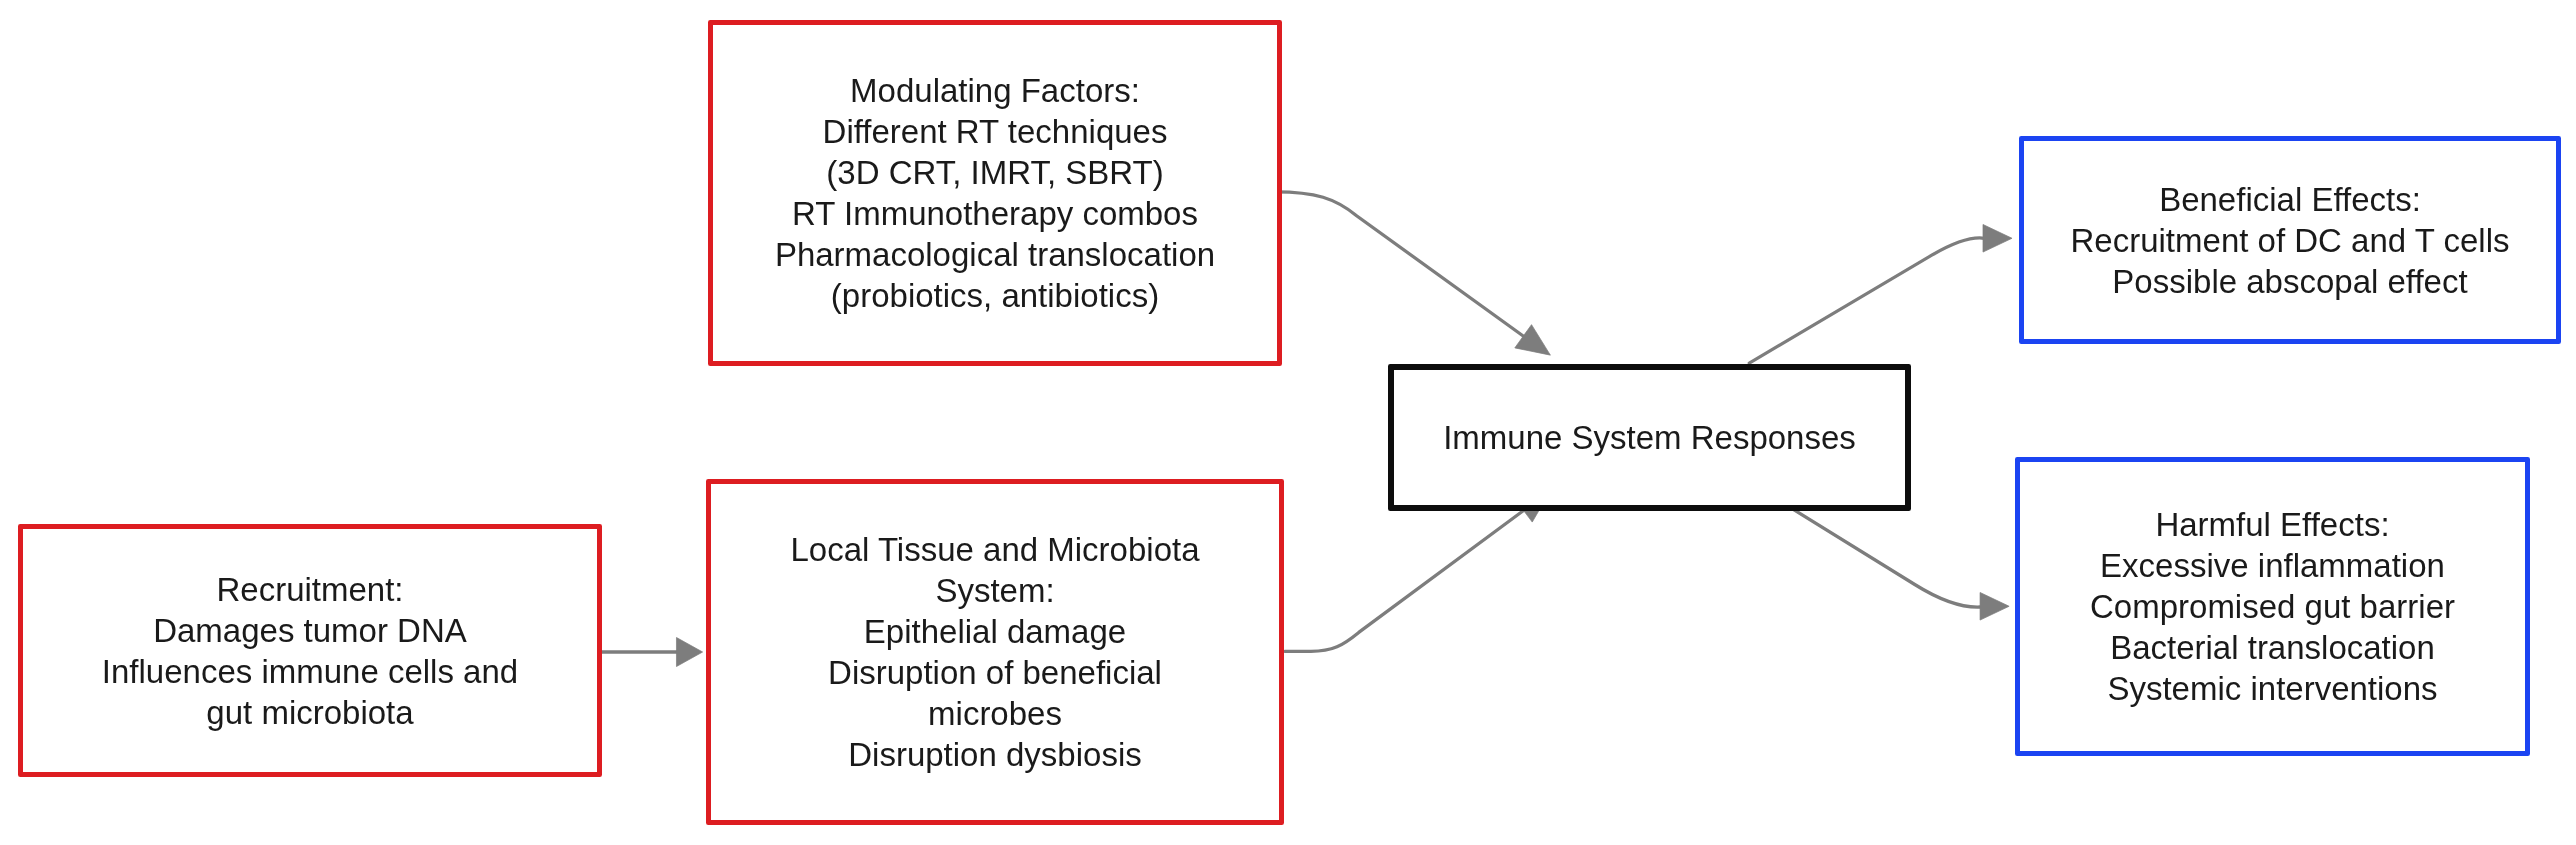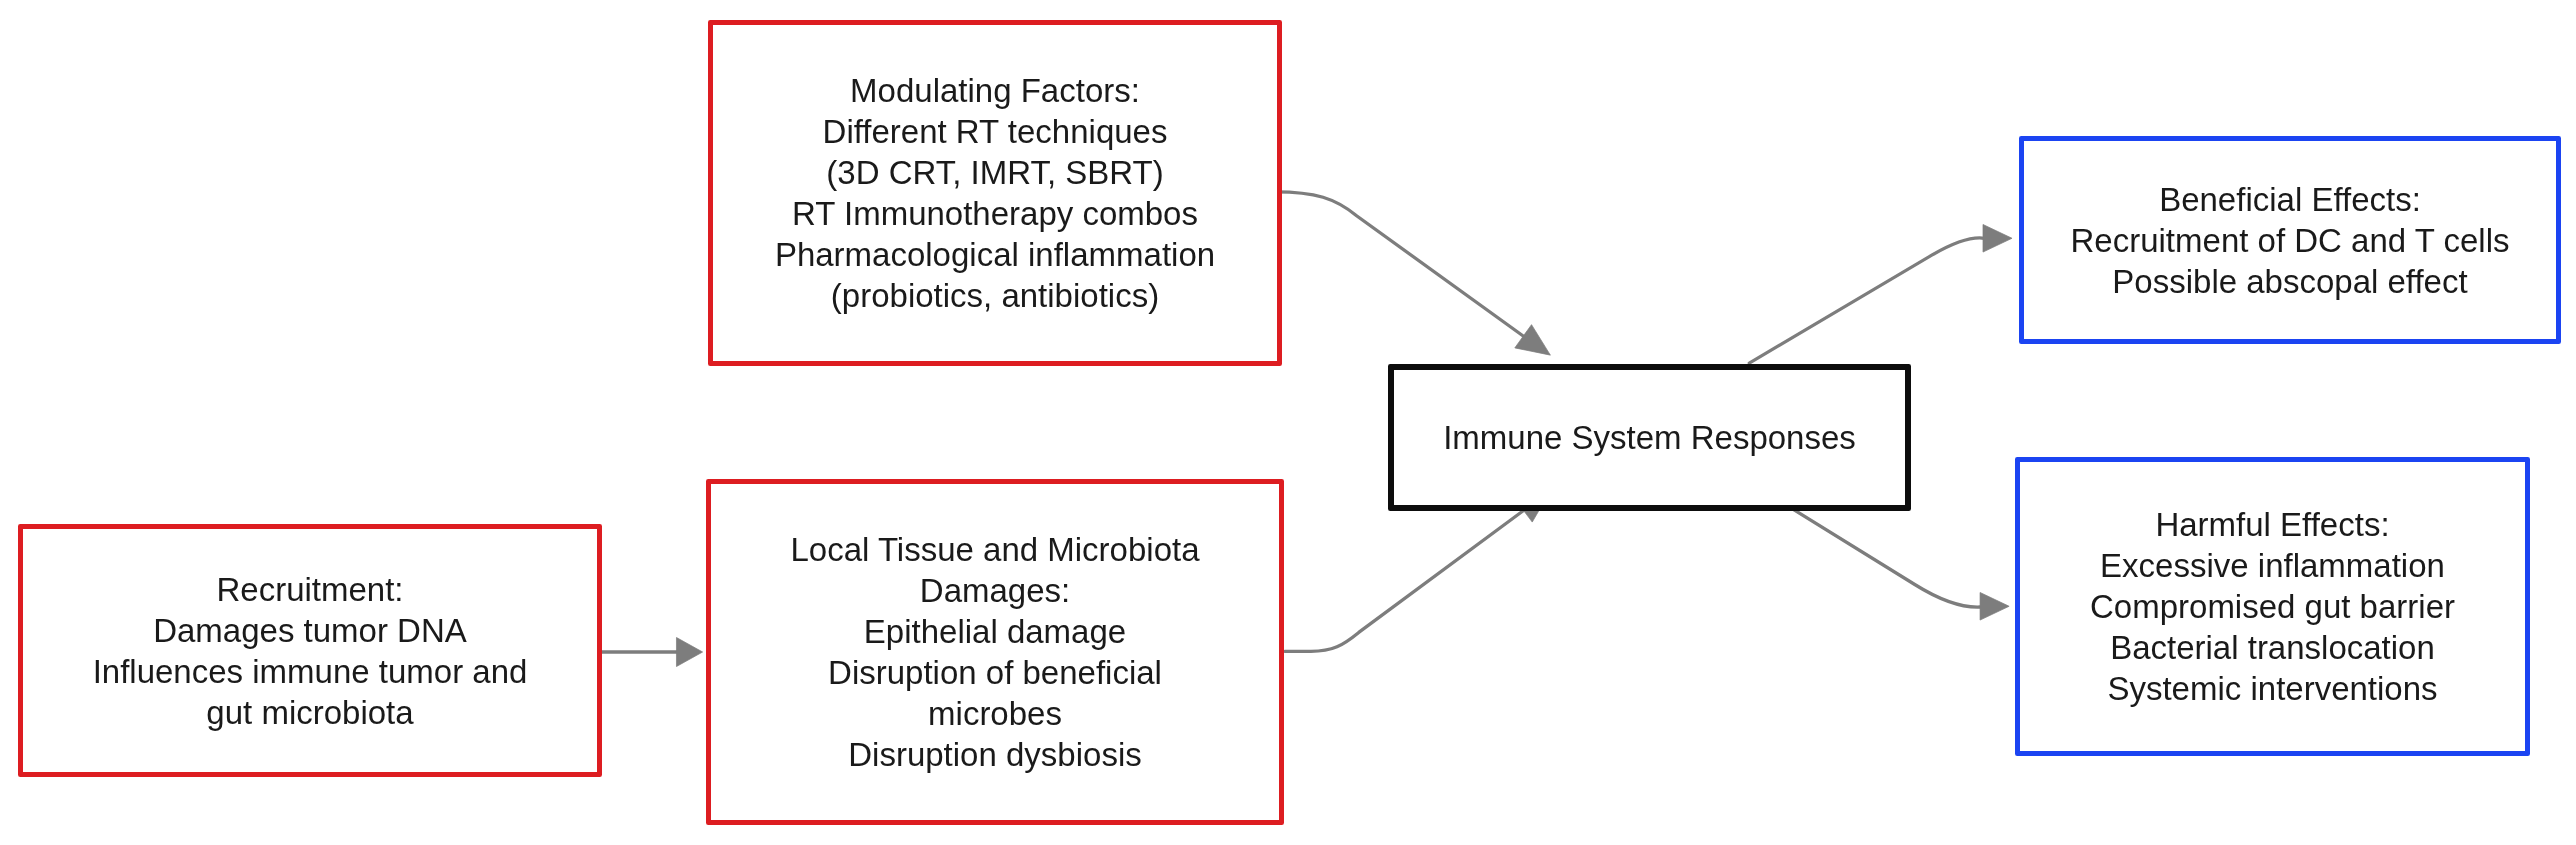--- a/index.html
+++ b/index.html
@@ -88,36 +88,36 @@
     </g>
     <g>
       <path class="line" d="M 2410 664 L 2638 805 C 2678 830 2705 837 2728 836"></path>
       <path class="head" d="M 2768 835 L 2728 816 L 2728 854 Z"></path>
     </g>
   </svg>
 
   <div class="node node-input" id="box-radiotherapy">
     <span>Recruitment:</span>
     <span>Damages tumor DNA</span>
-    <span>Influences immune tumor and</span>
+    <span>Influences immune cells and</span>
     <span>gut microbiota</span>
   </div>
 
   <div class="node node-input" id="box-modulating">
     <span>Modulating Factors:</span>
     <span>Different RT techniques</span>
     <span>(3D CRT, IMRT, SBRT)</span>
     <span>RT Immunotherapy combos</span>
-    <span>Pharmacological inflammation</span>
+    <span>Pharmacological translocation</span>
     <span>(probiotics, antibiotics)</span>
   </div>
 
   <div class="node node-input" id="box-local">
     <span>Local Tissue and Microbiota</span>
-    <span>Damages:</span>
+    <span>System:</span>
     <span>Epithelial damage</span>
     <span>Disruption of beneficial</span>
     <span>microbes</span>
     <span>Disruption dysbiosis</span>
   </div>
 
   <div class="node node-central" id="box-immune">
     <span>Immune System Responses</span>
   </div>
 

